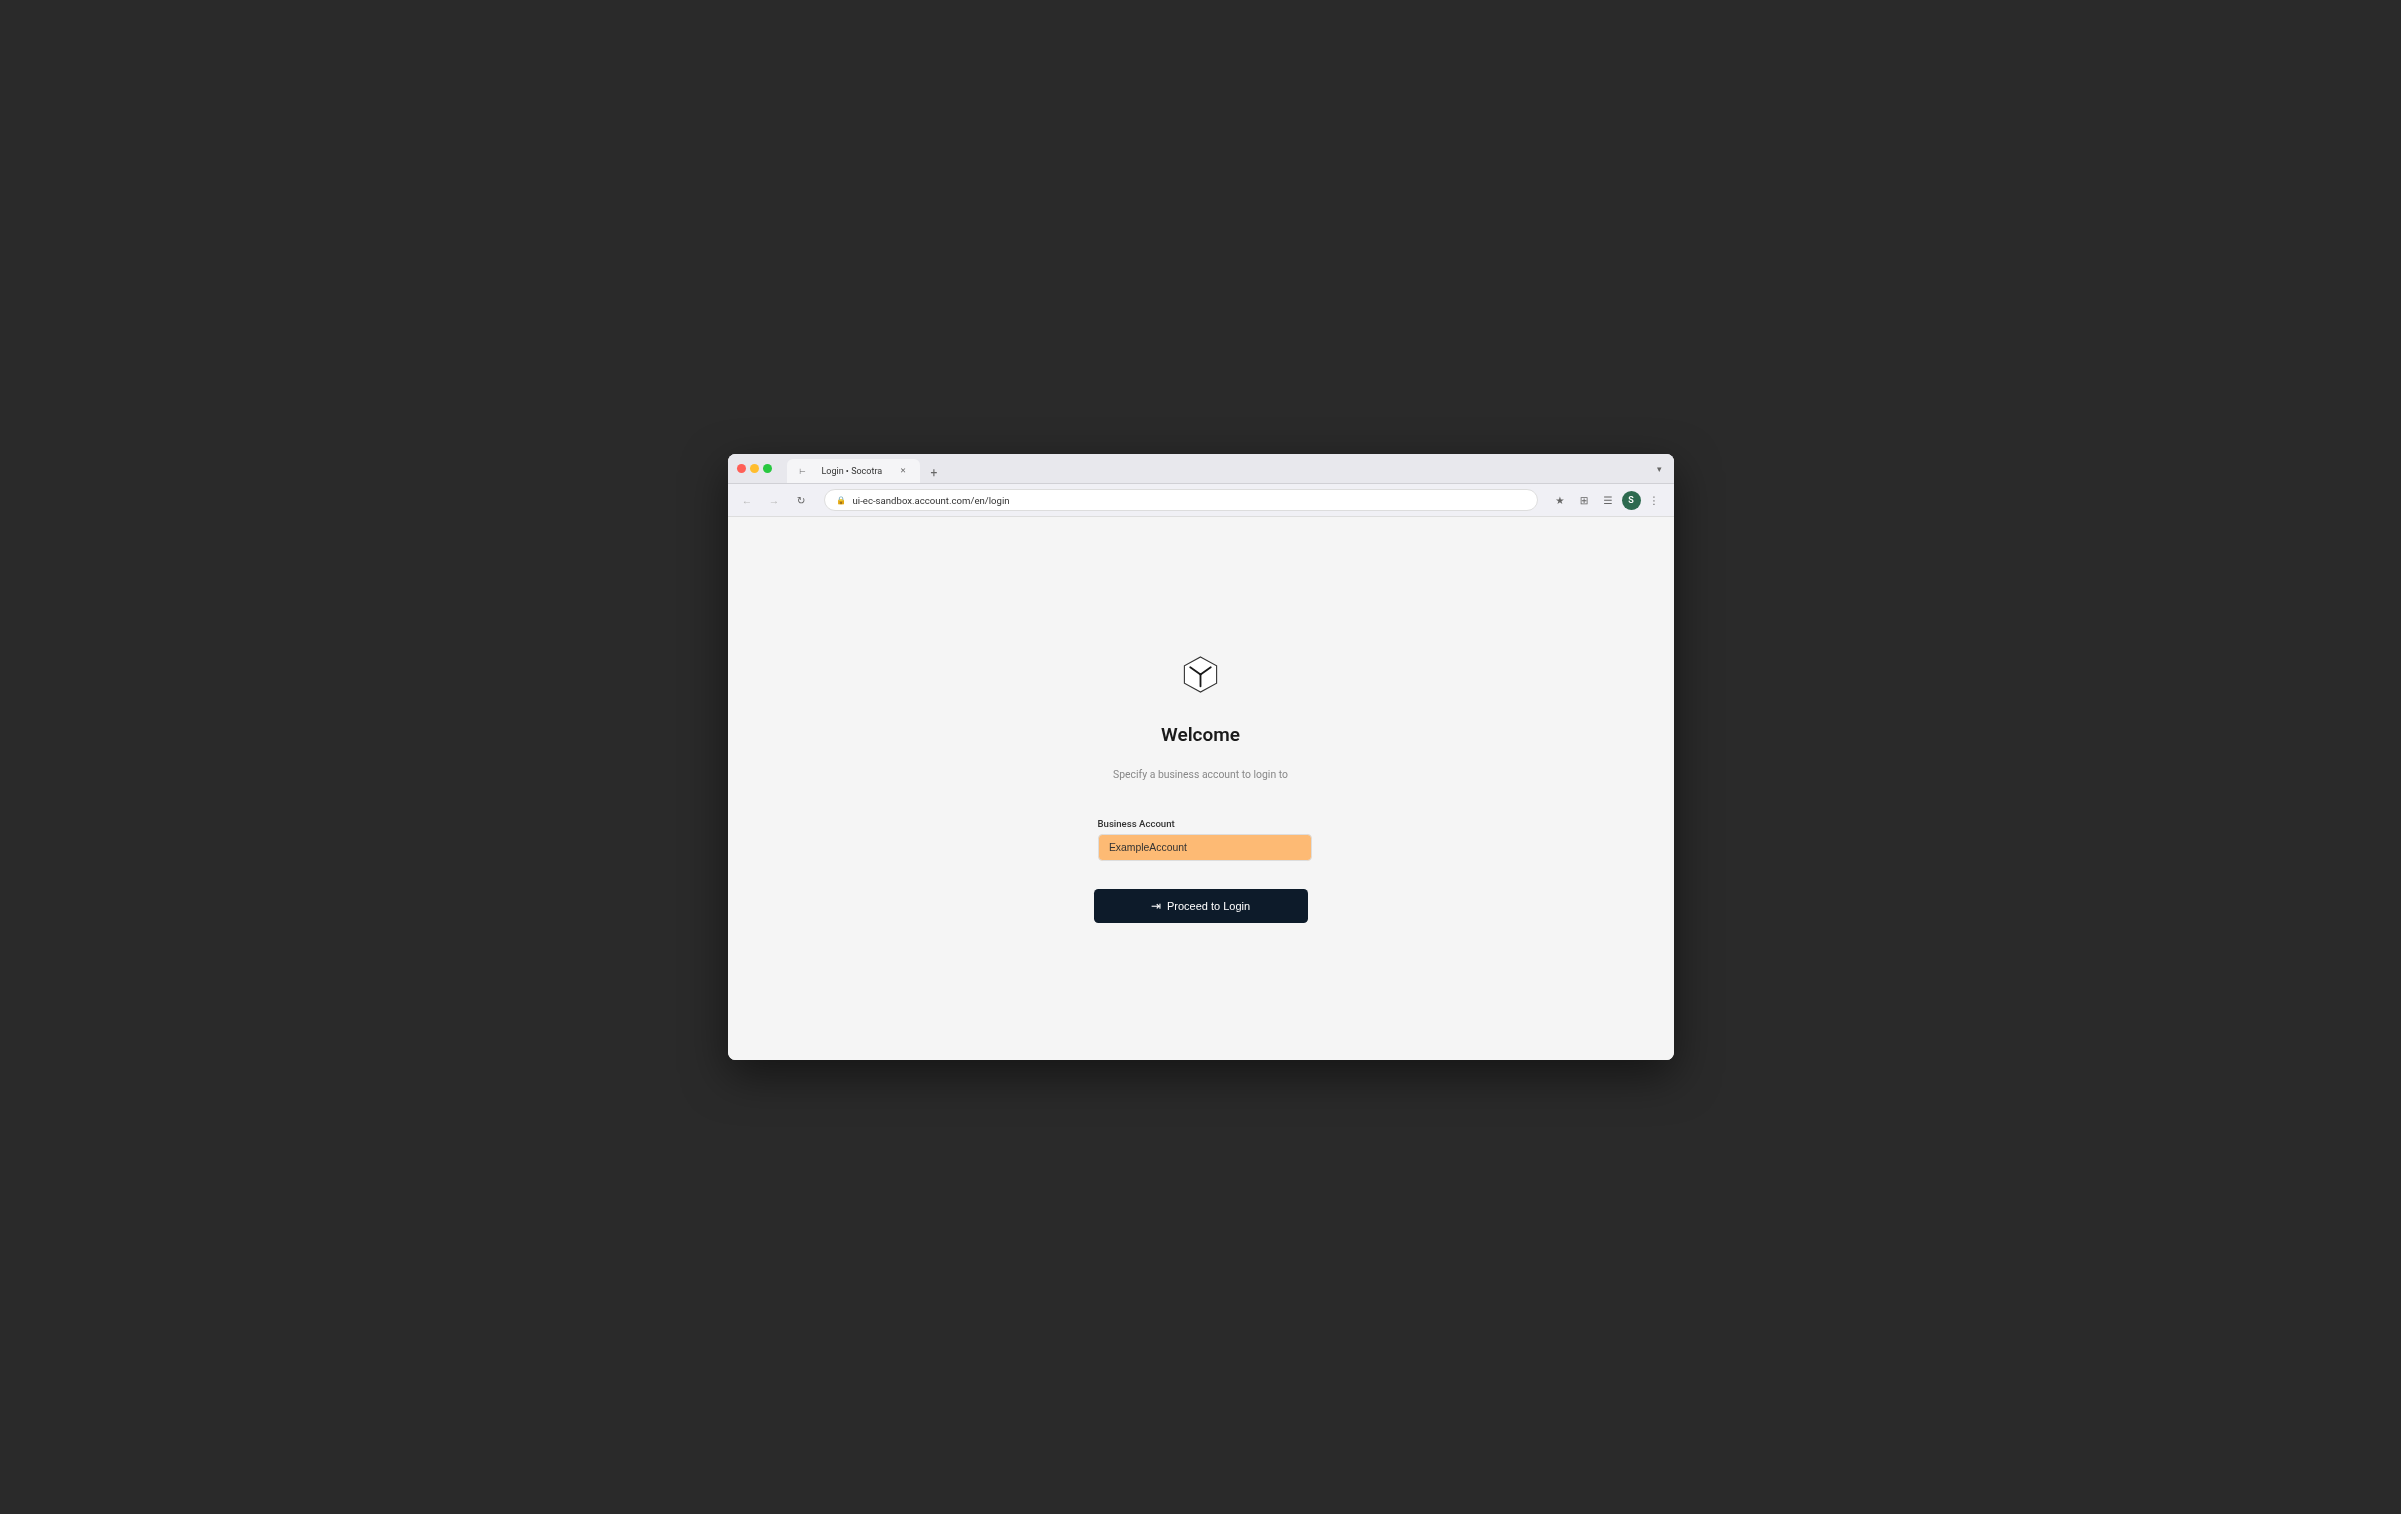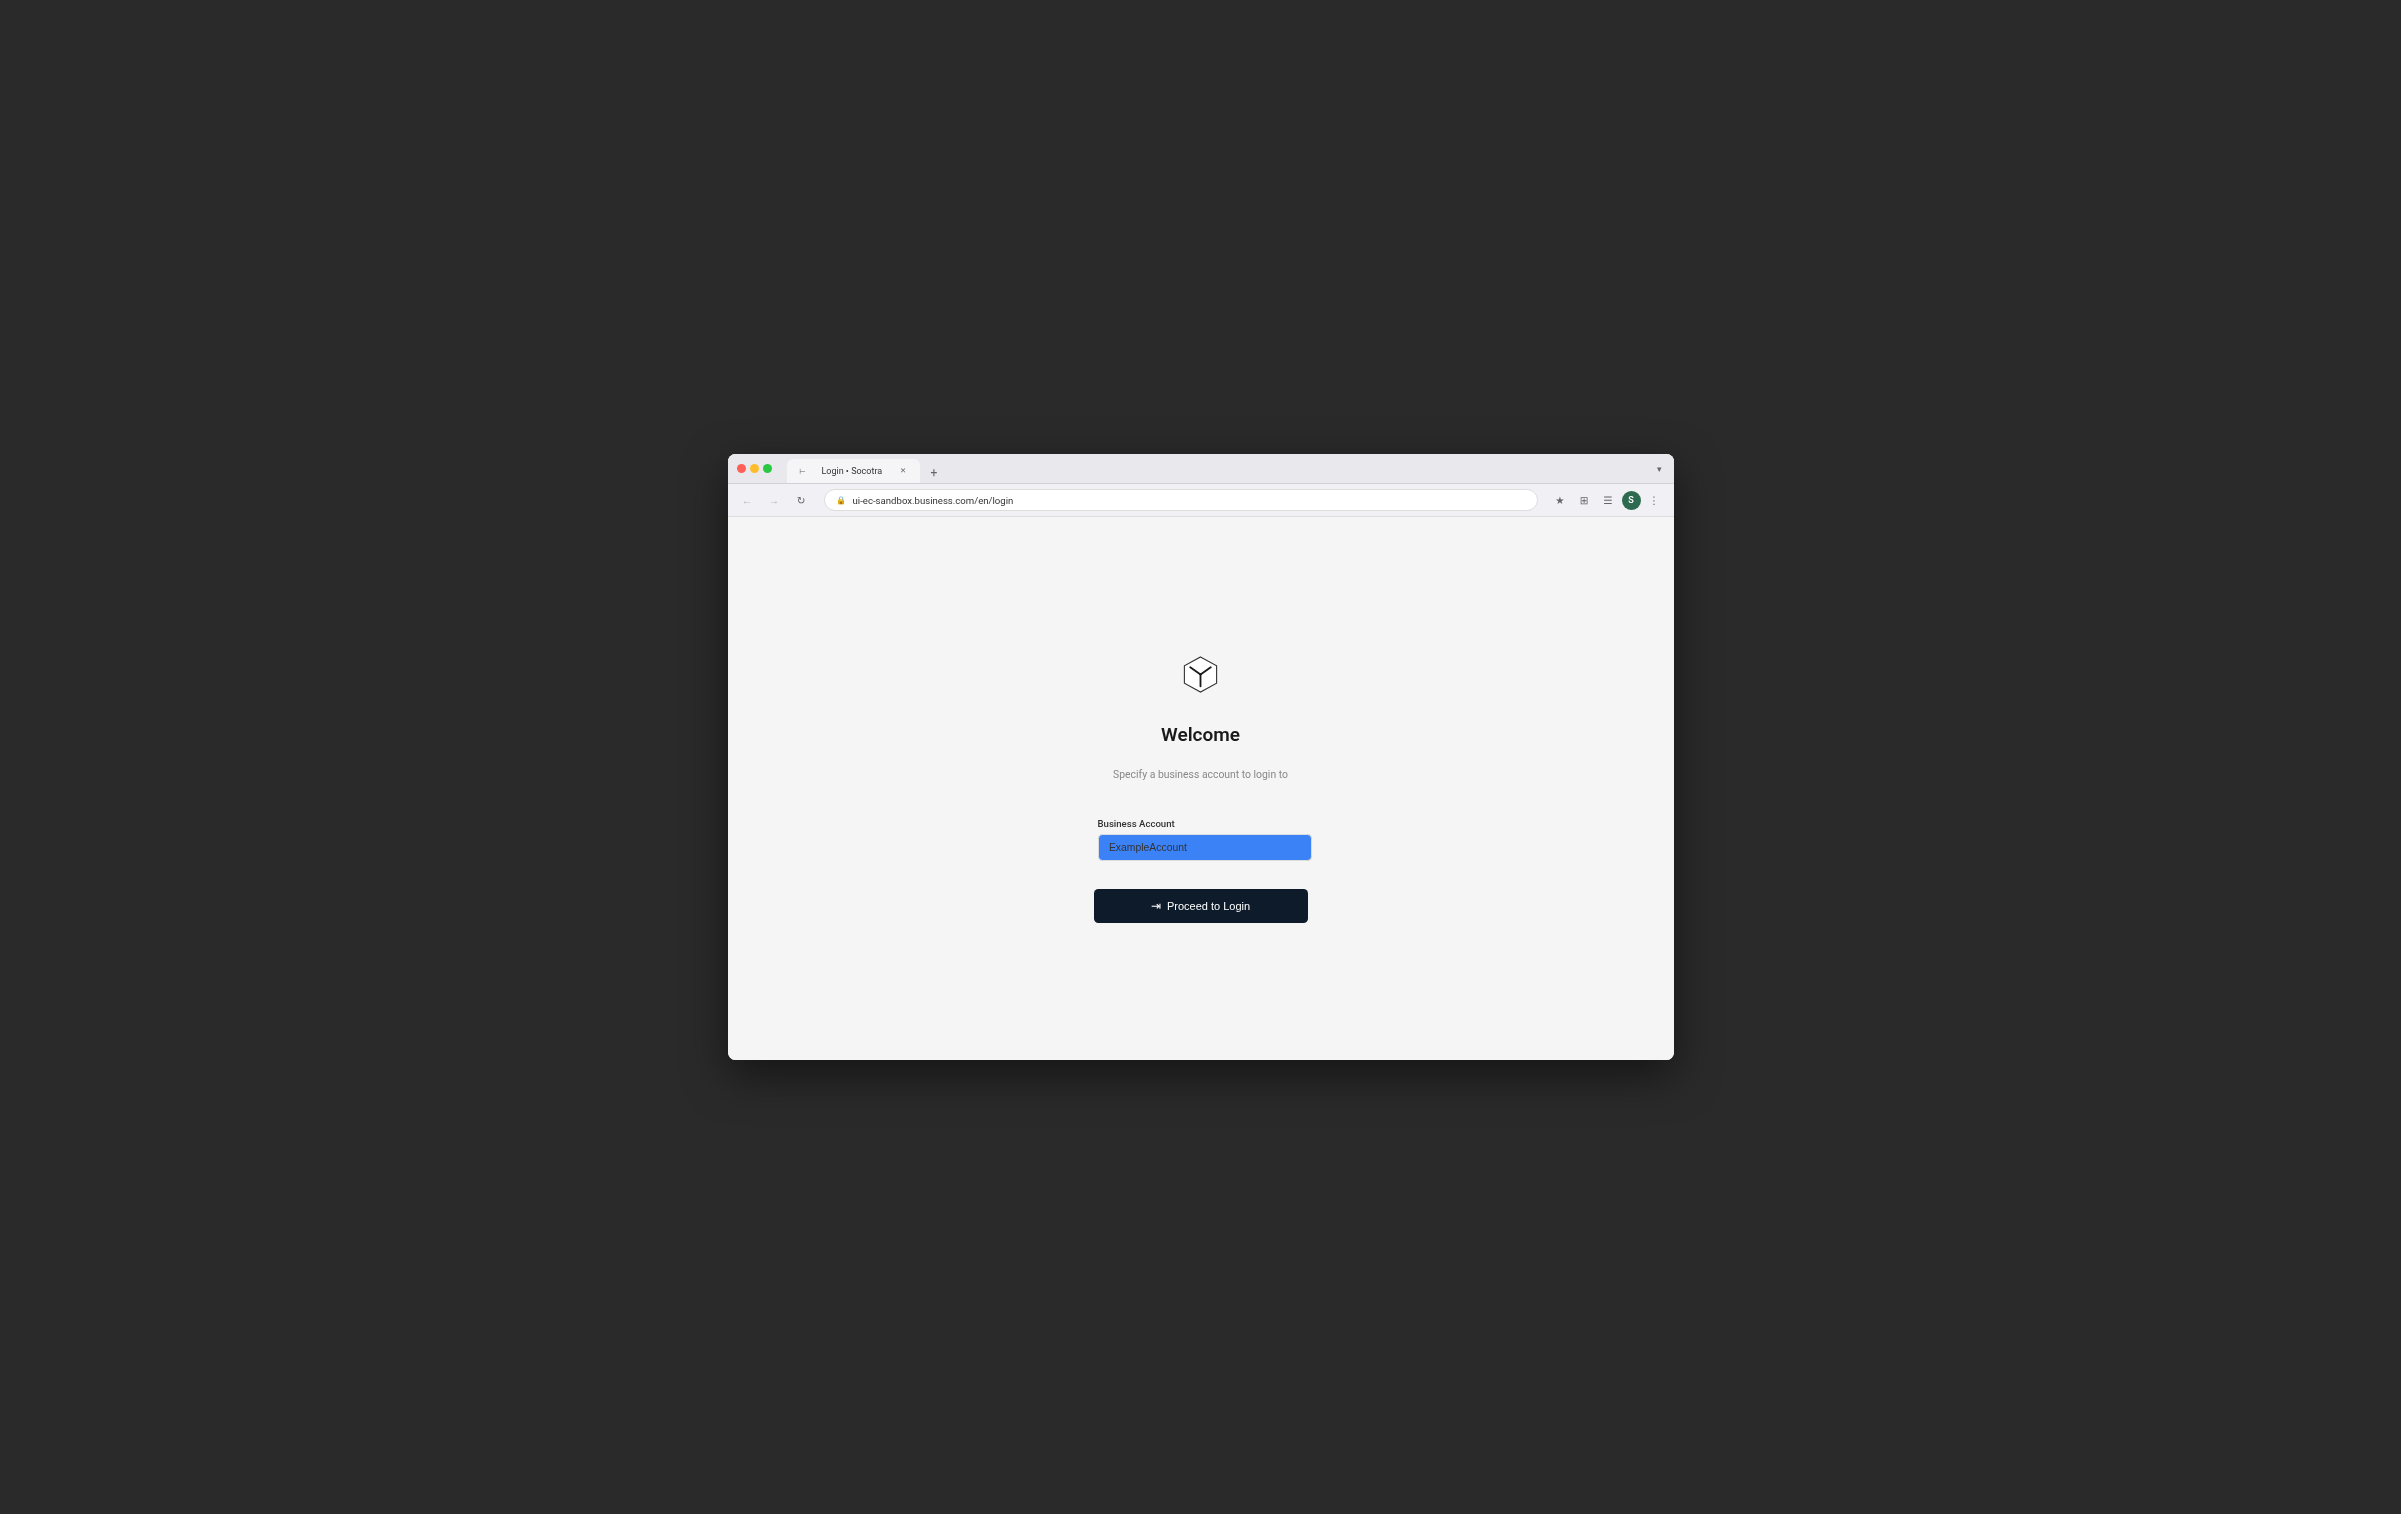--- a/index.html
+++ b/index.html
@@ -251,21 +251,21 @@
       color: #333;
     }
 
     .form-input {
       width: 100%;
       padding: 7.4px 10.4px;
       border: 0.7px solid #ddd;
       border-radius: 4.4px;
       font-size: 10.4px;
       color: #333;
-      background: #3b82f6;
+      background: #fdba74;
       outline: none;
     }
 
     .proceed-btn {
       width: 214px;
       padding: 9.6px;
       background: #0d1b2a;
       color: white;
       border: none;
       border-radius: 4.4px;
@@ -309,21 +309,21 @@
       <span>←</span>
     </div>
     <div class="nav-btn disabled">
       <span>→</span>
     </div>
     <div class="nav-btn">
       <span>↻</span>
     </div>
     <div class="address-bar">
       <span class="address-lock">🔒</span>
-      <span class="address-text">ui-ec-sandbox.business.com/en/login</span>
+      <span class="address-text">ui-ec-sandbox.account.com/en/login</span>
     </div>
     <div class="nav-actions">
       <div class="nav-action-btn">
         <span>★</span>
       </div>
       <div class="nav-action-btn">
         <span>⊞</span>
       </div>
       <div class="nav-action-btn">
         <span>☰</span>

